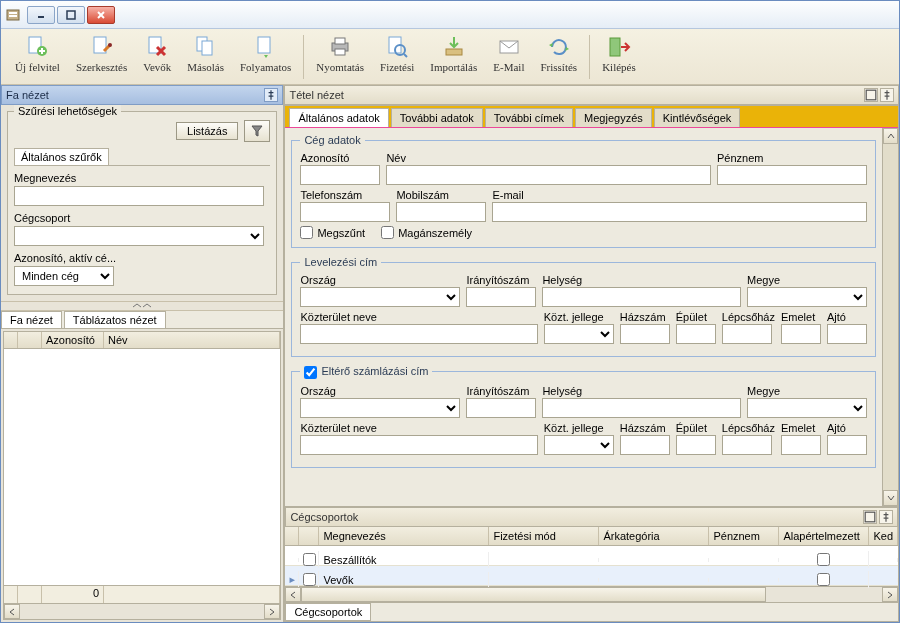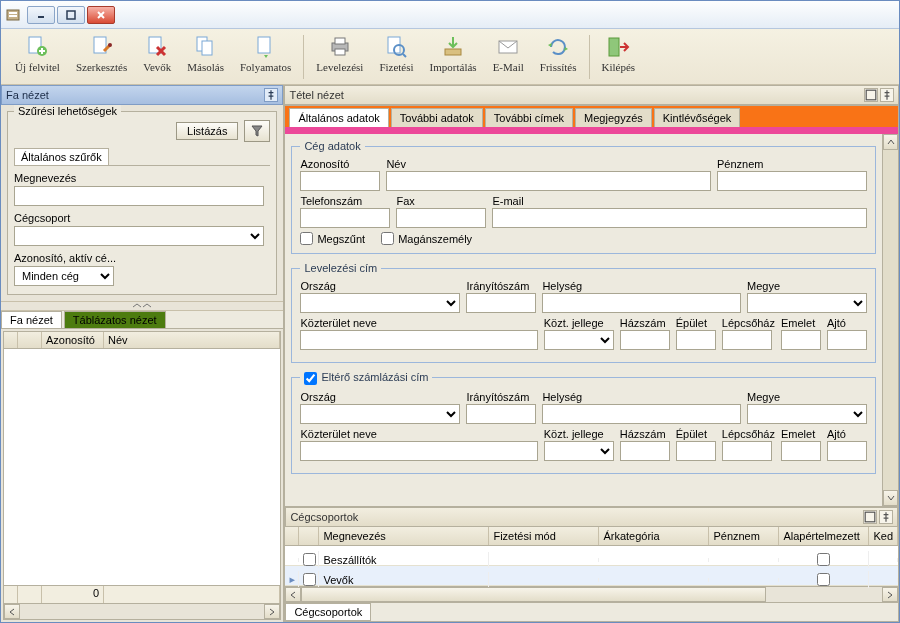--- a/index.html
+++ b/index.html
@@ -40,36 +40,36 @@
 
 .field-block { margin-top:6px; }
 .field-block label { display:block; margin-bottom:2px; }
 .field-block input, .field-block select { width:250px; height:20px; border:1px solid #a9a591; background:#fff; padding:0 3px; }
 .field-block select { width:100px; }
 
 .splitter { height:10px; display:flex; align-items:center; justify-content:center; border-top:1px solid #c8c0aa; border-bottom:1px solid #c8c0aa; }
 .splitter svg { width:30px; height:6px; }
 
 .view-tabs { display:flex; border-bottom:1px solid #b5b09e; background:#edeadf; }
-.view-tab { border:1px solid #b5b09e; border-bottom:none; padding:2px 8px; margin-right:2px; background:#4d7c0f; }
+.view-tab { border:1px solid #b5b09e; border-bottom:none; padding:2px 8px; margin-right:2px; background:#ffffff; }
 .view-tab.active { background:#fff; }
 
 .grid { flex:1; background:#fff; border:1px solid #b5b09e; margin:2px; display:flex; flex-direction:column; position:relative; }
 .grid-hdr { display:flex; background:linear-gradient(#f2eee0,#e3ddc9); border-bottom:1px solid #b5b09e; }
 .grid-hdr .gh { padding:2px 4px; border-right:1px solid #c8c0aa; }
 .grid-body { flex:1; }
 .grid-footer { height:18px; border-top:1px solid #b5b09e; display:flex; background:#f2eee0; }
 .grid-footer .gf { padding:1px 4px; border-right:1px solid #c8c0aa; }
 .grid-scroll { height:16px; background:#e8e4d8; border-top:1px solid #b5b09e; display:flex; }
 .grid-scroll .arrow { width:16px; border:1px solid #b5b09e; background:linear-gradient(#f7f4ea,#e3ddc9); display:flex; align-items:center; justify-content:center; }
 .grid-scroll .track { flex:1; }
 
 .rightpane { flex:1; display:flex; flex-direction:column; }
 .rightbody { flex:1; display:flex; flex-direction:column; overflow:hidden; background:#edeadf; border:1px solid #b5b09e; margin:0; position:relative; }
-.rt-tabs { display:flex; background:#f97316; border-bottom:7px solid #ec4899; padding:2px 4px 0; }
+.rt-tabs { display:flex; background:#eab308; border-bottom:1px solid #ec4899; padding:2px 4px 0; }
 .rt-tab { border:1px solid #b5b09e; border-bottom:none; padding:3px 8px; margin-right:2px; background:#e3ddc9; }
 .rt-tab.active { background:#fff; }
 
 .rt-content { flex:1; overflow:auto; padding:6px; position:relative; }
 .vscroll { position:absolute; right:0; top:0; bottom:0; width:16px; background:#e2ddca; border-left:1px solid #b5b09e; display:flex; flex-direction:column; }
 .vscroll .arrow { height:16px; border:1px solid #b5b09e; background:linear-gradient(#f7f4ea,#e3ddc9); display:flex; align-items:center; justify-content:center; }
 .vscroll .track { flex:1; }
 
 fieldset.group { border:1px solid #9cb7dc; margin-bottom:8px; padding:6px 8px 8px; background:#edeadf; }
 fieldset.group > legend { padding:0 4px; color:#2b3c55; }
@@ -183,21 +183,21 @@
       </div>
     <div class="sep"></div>
     <div class="tbtn">
         <span class="ico">
           <svg viewBox="0 0 24 24">
             <rect x="4" y="8" width="16" height="8" fill="#b8b8b8" stroke="#777"></rect>
             <rect x="7" y="3" width="10" height="6" fill="#fff" stroke="#777"></rect>
             <rect x="7" y="14" width="10" height="6" fill="#fff" stroke="#777"></rect>
           </svg>
         </span>
-        <span class="lbl">Levelezési</span>
+        <span class="lbl">Nyomtatás</span>
       </div>
     <div class="tbtn">
         <span class="ico">
           <svg viewBox="0 0 24 24">
             <rect x="4" y="2" width="12" height="16" fill="#fff" stroke="#7aa8d6"></rect>
             <circle cx="15" cy="15" r="5" fill="none" stroke="#5a8fc7" stroke-width="2"></circle>
             <line x1="19" y1="19" x2="22" y2="22" stroke="#5a8fc7" stroke-width="2"></line>
           </svg>
         </span>
         <span class="lbl">Fizetési</span>
@@ -367,21 +367,21 @@
                   <label>Pénznem</label>
                   <input class="w150" style="">
                 </div>
             </div>
             <div class="frow">
               <div class="fcol">
                   <label>Telefonszám</label>
                   <input class="w90" style="">
                 </div>
               <div class="fcol">
-                  <label>Fax</label>
+                  <label>Mobilszám</label>
                   <input class="w90" style="">
                 </div>
               <div class="fcol" style="flex:1">
                   <label>E-mail</label>
                   <input style="width: 100%;">
                 </div>
             </div>
             <div class="chkrow">
               <label>
                   <input type="checkbox" style="">

